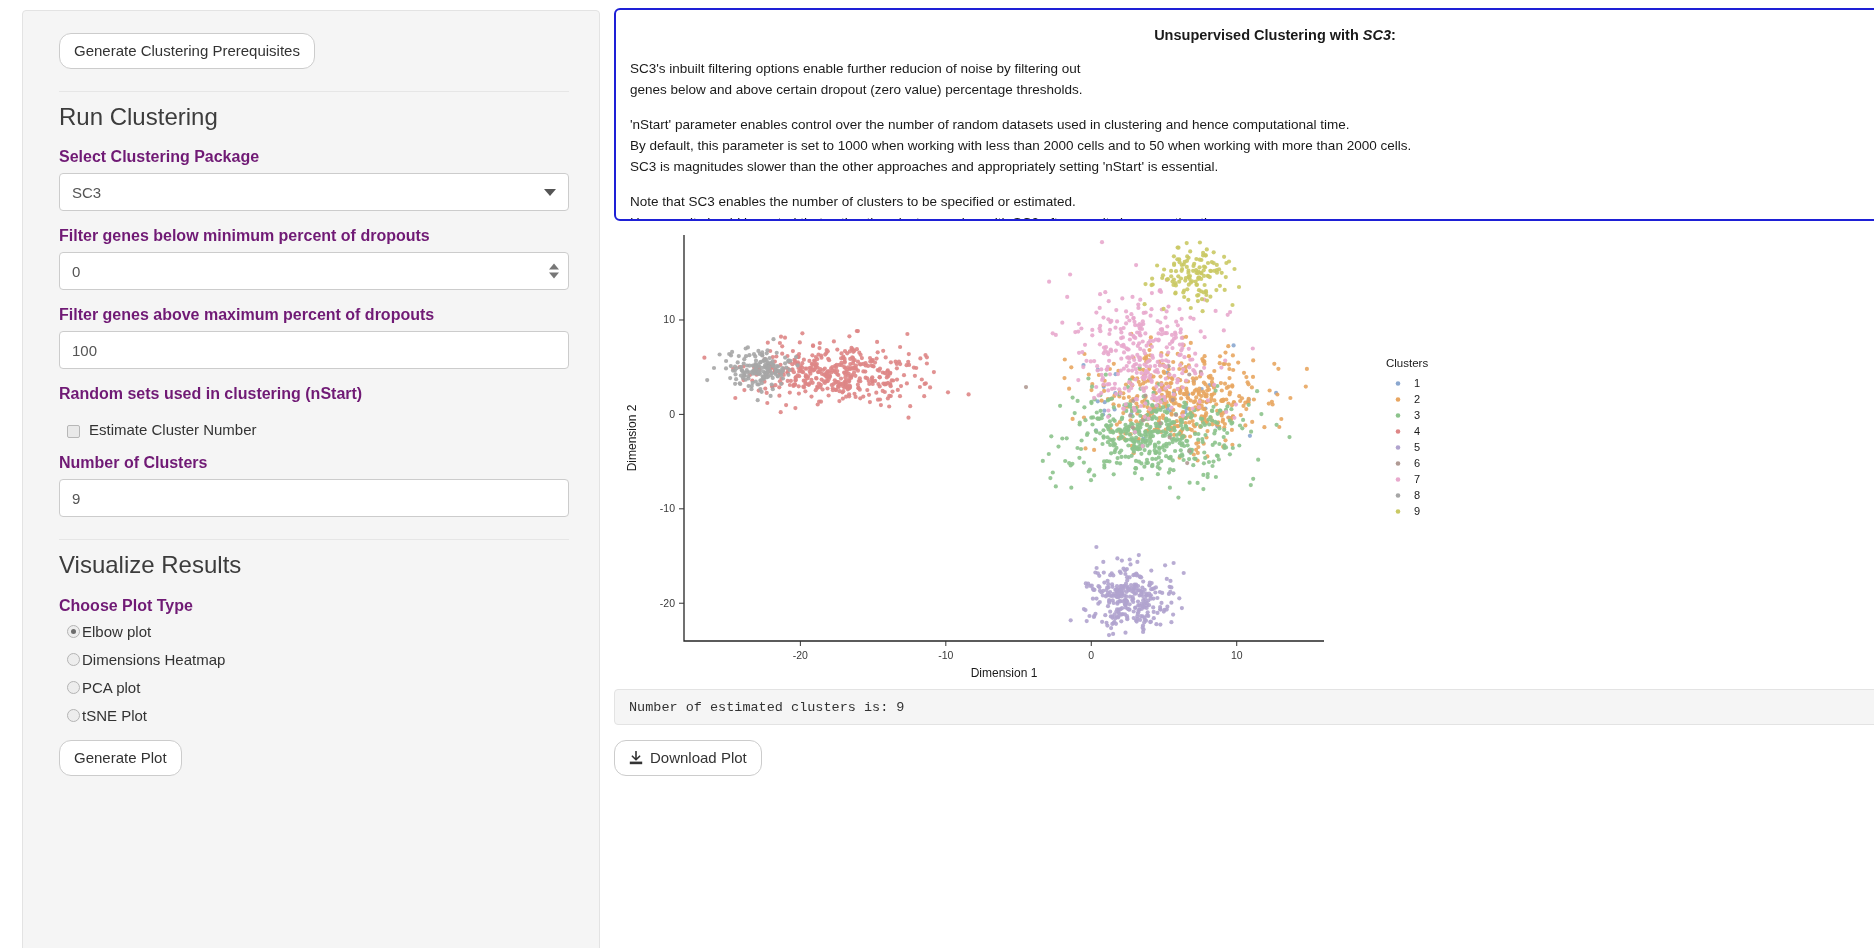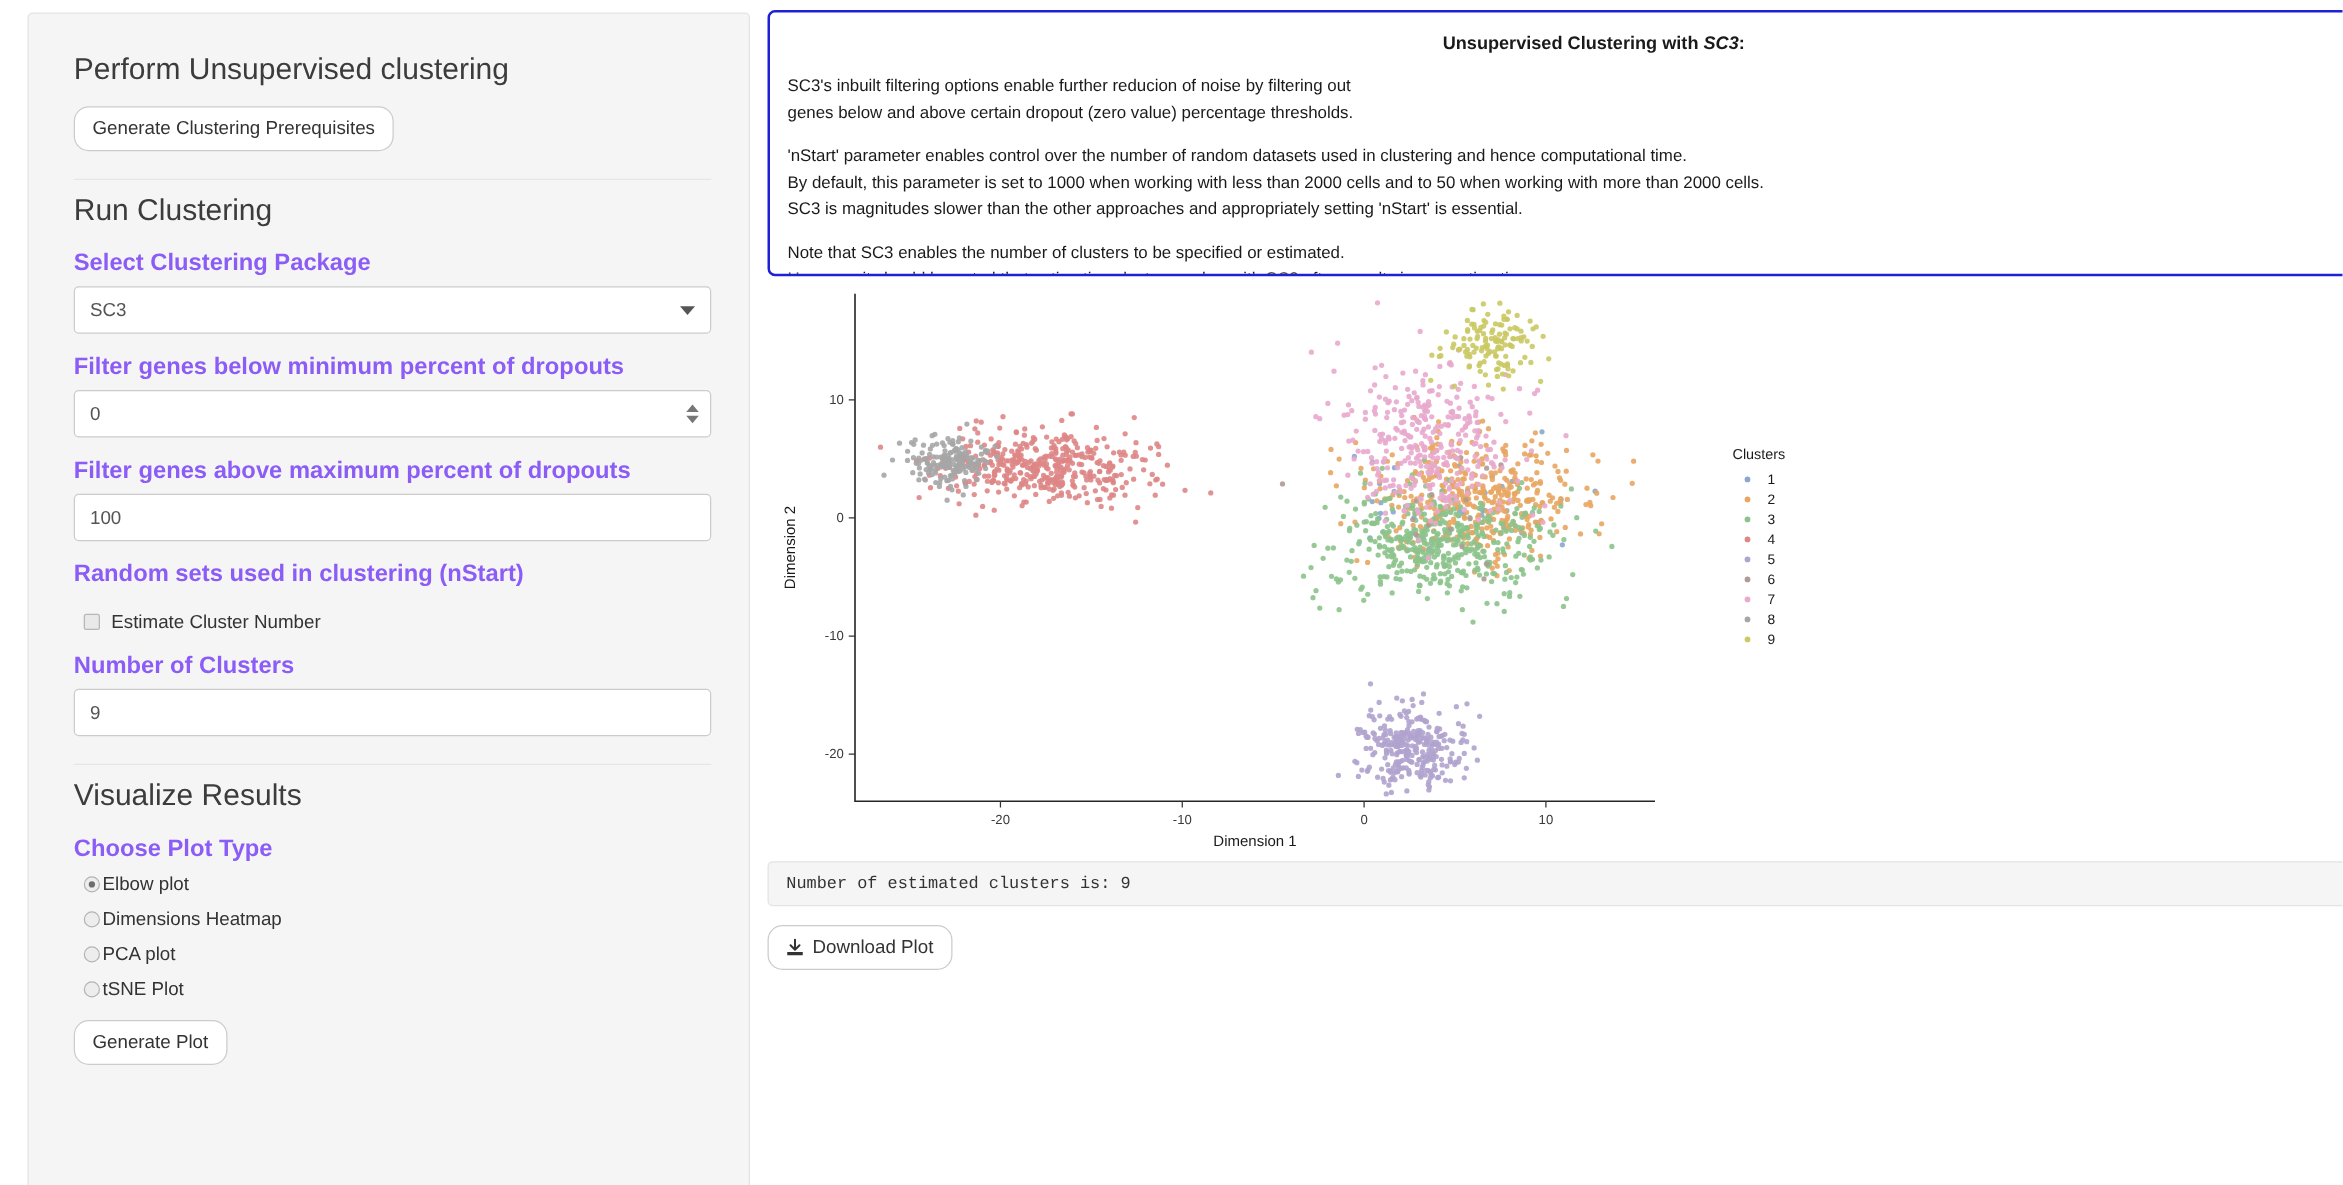--- a/index.html
+++ b/index.html
@@ -31,23 +31,23 @@
   }
   .sec-title {
     font-size: 24px;
     font-weight: 400;
     color: #3c3c3c;
     margin: 8px 0 14px 0;
     line-height: 1.25;
   }
   .sec-title.run { margin-top: 4px; }
   .field-label {
-    font-size: 19px;
+    font-size: 16px;
     font-weight: bold;
-    color: #8b5cf6;
+    color: #701a75;
     margin: 16px 0 7px 0;
   }
   .btn {
     display: inline-flex;
     align-items: center;
     gap: 7px;
     background: #fff;
     border: 1px solid #cccccc;
     border-radius: 12px;
     color: #333;
@@ -98,21 +98,21 @@
   .spin .up, .spin .dn {
     width: 0; height: 0;
     border-left: 5px solid transparent;
     border-right: 5px solid transparent;
   }
   .spin .up { border-bottom: 6px solid #777; }
   .spin .dn { border-top: 6px solid #777; }
 
   .checkrow {
     display: flex;
-    align-items: center;
+    align-items: flex-end;
     gap: 9px;
     margin: 18px 0 4px 8px;
   }
   .cbox {
     width: 13px; height: 13px;
     border: 1px solid #b7b7b7;
     background: #e9e9e9;
     border-radius: 2px;
     cursor: pointer;
   }
@@ -202,21 +202,20 @@
   .dlrow { margin-top: 15px; }
   .dlicon { display: inline-block; line-height: 0; }
 </style>
 </head>
 <body>
 
 <div class="app">
 
   <div class="sidebar">
 
-    <div class="sec-title">Perform Unsupervised clustering</div>
 
     <button class="btn">Generate Clustering Prerequisites</button>
 
     <hr class="divider">
 
     <div class="sec-title run">Run Clustering</div>
 
     <div class="field-label">Select Clustering Package</div>
     <div class="selectbox">
       <span>SC3</span>

